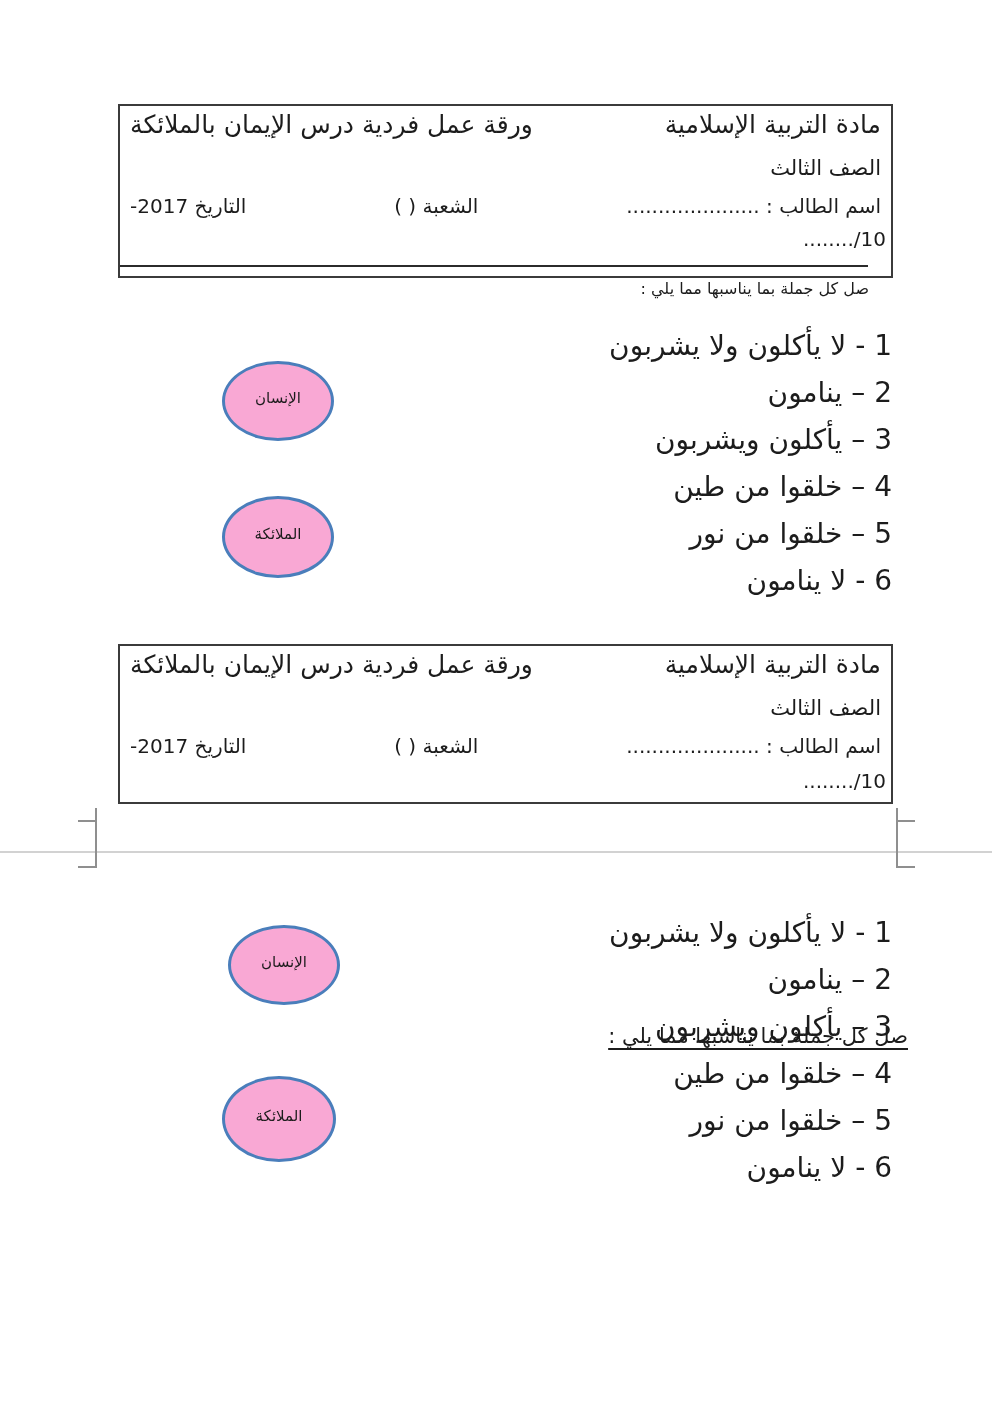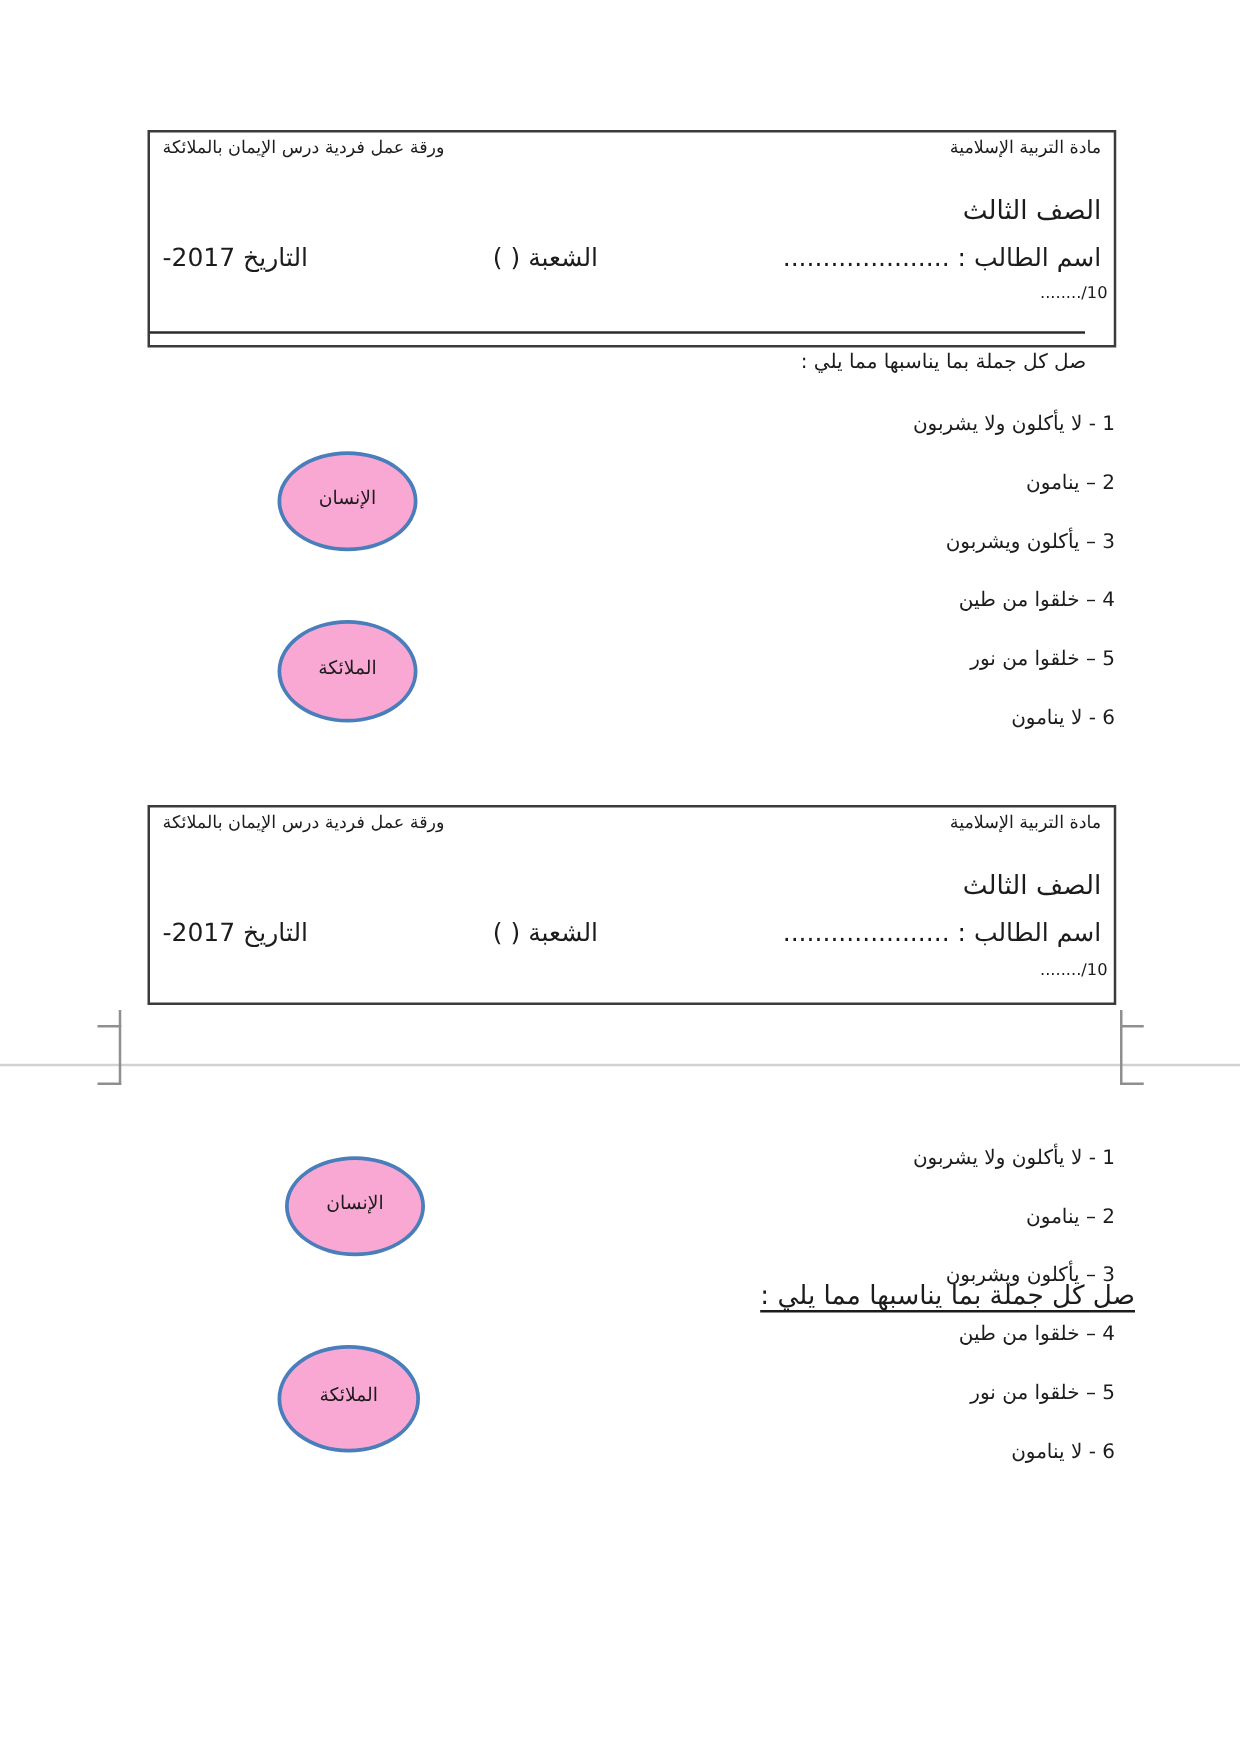--- a/index.html
+++ b/index.html
@@ -11,49 +11,49 @@
   
   .hbox{
     position:absolute;left:118px;width:775px;background:#fff;
     border:2px solid #3b3b3b;box-sizing:border-box;
   }
   #box1{top:104px;height:174px;}
   #box2{top:644px;height:160px;}
   .hrow1{
     position:absolute;top:4px;left:10px;right:10px;
     display:flex;justify-content:space-between;align-items:flex-start;
-    font-size:14px;direction:ltr;gap:36px;
+    font-size:25px;direction:ltr;gap:36px;
   }
   .hrow-grade{position:absolute;top:50px;right:10px;font-size:21px;direction:rtl;}
   .hrow3{
     position:absolute;top:88px;left:10px;right:10px;
     display:flex;justify-content:space-between;direction:rtl;font-size:20px;
   }
-  .score{position:absolute;direction:rtl;font-size:13px;white-space:nowrap;}
+  .score{position:absolute;direction:rtl;font-size:20px;white-space:nowrap;}
   #score1{right:106px;top:227px;}
   #score2{right:106px;top:769px;}
   .instruction{position:absolute;direction:rtl;white-space:nowrap;margin-top:36px;}
   #instruction1{right:123px;top:243px;font-size:16px;}
   #instruction2{
     right:84px;top:988px;font-size:21px;
     text-decoration:underline;text-underline-offset:5px;text-decoration-thickness:2px;
   }
   .longline{position:absolute;left:120px;top:265px;width:748px;height:2px;background:#2b2b2b;}
   
   .ellipse{
     position:absolute;border:3px solid #4a7ebb;border-radius:50%;
     background:#f9a8d4;display:flex;align-items:center;justify-content:center;
     font-size:15px;direction:rtl;box-sizing:border-box;padding-bottom:6px;
   }
   #e1a{left:222px;top:361px;width:112px;height:80px;}
   #e1b{left:222px;top:496px;width:112px;height:82px;}
   #e2a{left:228px;top:925px;width:112px;height:80px;}
   #e2b{left:222px;top:1076px;width:114px;height:86px;}
   
-  .mlist{position:absolute;right:100px;direction:rtl;text-align:right;font-size:16px;}
+  .mlist{position:absolute;right:100px;direction:rtl;text-align:right;font-size:28px;}
   #list1{top:329px;}
   #list2{top:916px;}
   .mitem{height:47px;white-space:nowrap;}
   
   .pbline{position:absolute;left:0;top:851px;width:992px;height:2px;background:#d2d2d2;}
   .mark{position:absolute;background:#8f8f8f;}
   .mv1{left:95px;top:808px;width:2px;height:60px;}
   .mh1{left:78px;top:820px;width:19px;height:2px;}
   .mh2{left:78px;top:866px;width:19px;height:2px;}
   .mv2{left:896px;top:808px;width:2px;height:60px;}

